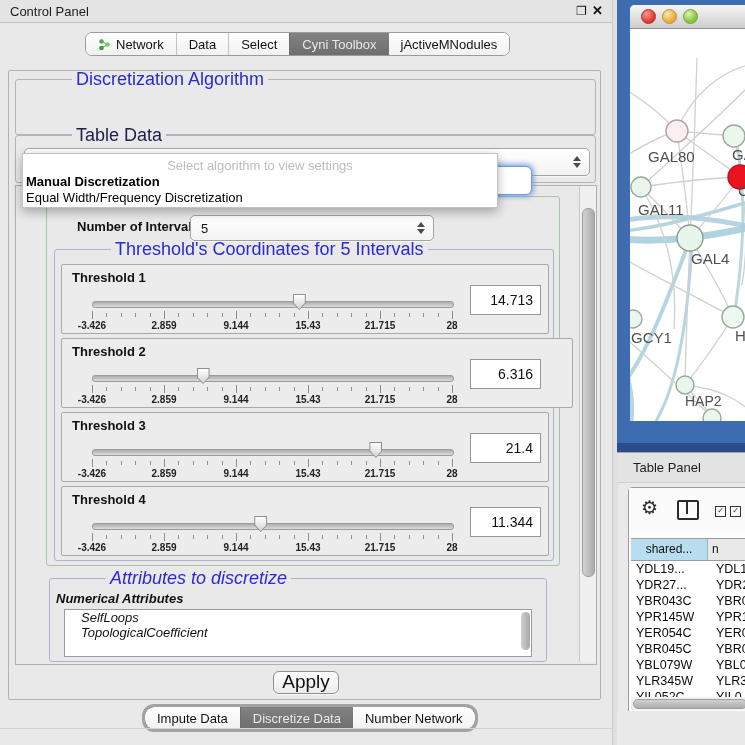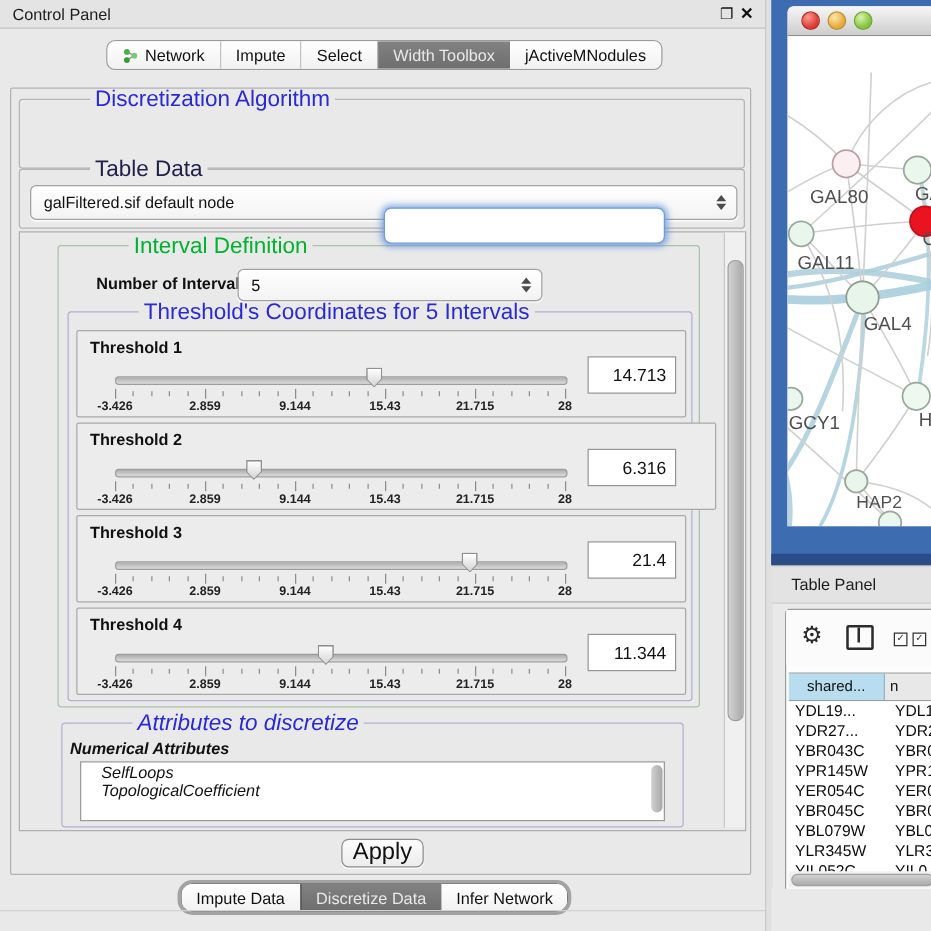--- a/index.html
+++ b/index.html
@@ -143,41 +143,46 @@
       <div class="tab">
         <svg width="13" height="13">
           <path d="M3.5 3.5 L9.5 6.5 L3.5 10" stroke="#8a8a8a" fill="none" stroke-width="1"></path>
           <circle cx="3.5" cy="3.5" r="2.3" fill="#4aae4a"></circle>
           <circle cx="3.5" cy="10" r="2.3" fill="#3a9a3a"></circle>
           <circle cx="9.5" cy="6.5" r="2.3" fill="#79c779"></circle>
         </svg>
         <span>Network</span>
       </div>
       <div class="tab">
-          <span>Impute</span>
+          <span>Data</span>
         </div>
       <div class="tab">
           <span>Select</span>
         </div>
       <div class="tab sel">
-          <span>Width Toolbox</span>
+          <span>Cyni Toolbox</span>
         </div>
       <div class="tab">
           <span>jActiveMNodules</span>
         </div>
     </div>
 
     <div class="container">
 
       <div class="group" style="left:6px;top:8px;width:579px;height:54px;">
         <span class="group-label lbl-blue">Discretization Algorithm</span>
       </div>
 
       <div class="algo-combo-edge"></div>
 
+      <div class="popup">
+        <div class="popup-hint">Select algorithm to view settings</div>
+        <div class="popup-opt1">Manual Discretization</div>
+        <div class="popup-opt2">Equal Width/Frequency Discretization</div>
+      </div>
 
       <div class="group" style="left:6px;top:64px;width:579px;height:46px;">
         <span class="group-label lbl-dark">Table Data</span>
         <div class="combo" style="left:8px;top:12px;width:564px;height:26px;">
           <span class="cv">galFiltered.sif default node</span>
           <span class="stepper">
               <i class="up"></i>
               <i class="dn"></i>
             </span>
         </div>
@@ -401,21 +406,21 @@
     </div>
 
     <div class="bottom-tabbar">
       <div class="tab">
           <span>Impute Data</span>
         </div>
       <div class="tab sel">
           <span>Discretize Data</span>
         </div>
       <div class="tab">
-          <span>Infer Network</span>
+          <span>Number Network</span>
         </div>
     </div>
     <div class="cp-bottomline"></div>
   </div>
 
   <div class="splitter"></div>
 
   <div class="net-frame">
     <div class="net-win">
       <div class="net-titlebar">

